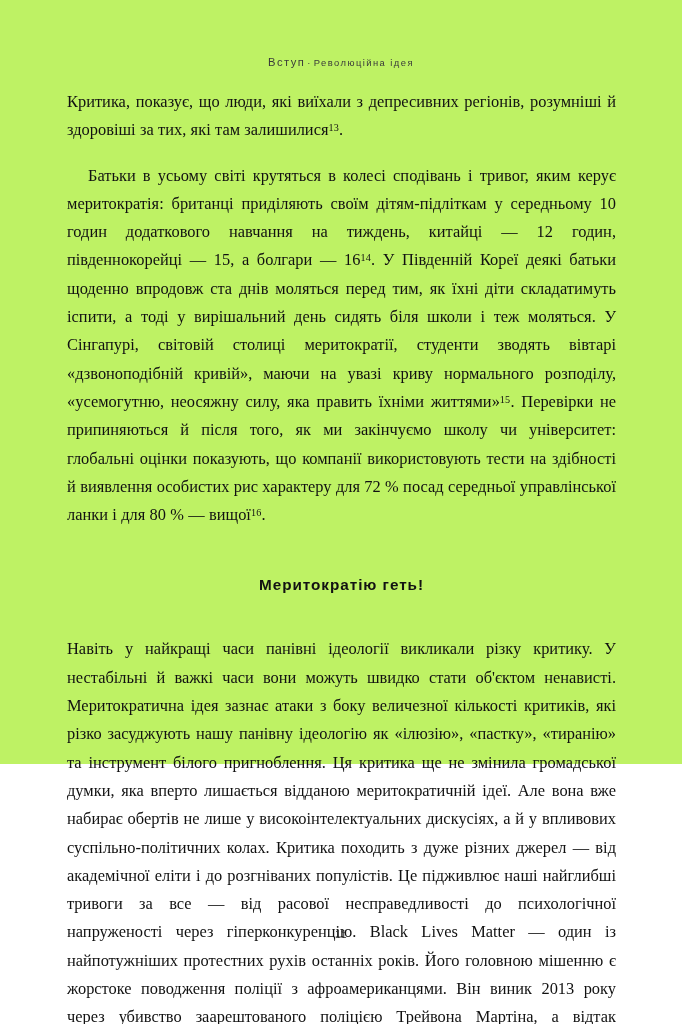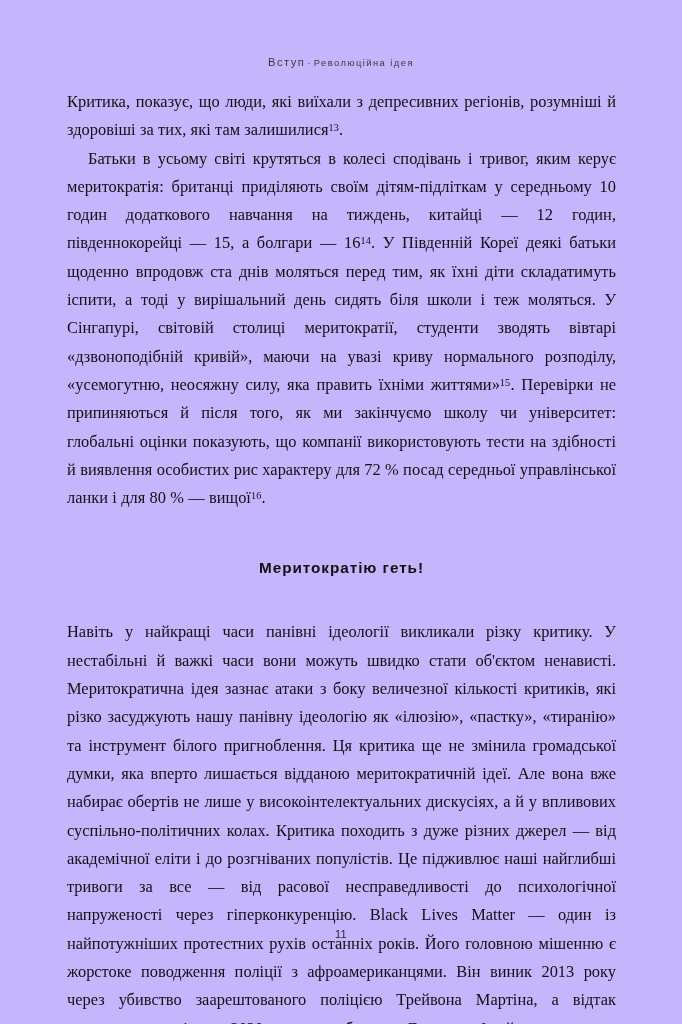--- a/index.html
+++ b/index.html
@@ -14,22 +14,22 @@
     overflow: hidden;
     font-family: "Liberation Serif", "DejaVu Serif", serif;
     color: #1a1a1a;
     -webkit-font-smoothing: antialiased;
   }
 
   .page {
     position: absolute;
     top: 0; left: 0;
     width: 682px;
-    height: 1024px;
-    background: #c4b5fd;
+    height: 764px;
+    background: #bef264;
   }
 
   
   .running-header {
     position: absolute;
     top: 56px;
     left: 67px;
     width: 548px;
     text-align: center;
     font-family: "Liberation Sans", "DejaVu Sans", sans-serif;
@@ -66,21 +66,21 @@
     line-height: 28.3px;
     letter-spacing: 0.01px;
     word-spacing: 0.2px;
     hyphens: manual;
     color: #111;
   }
   p.body-par.indent {
     text-indent: 21px;
   }
   p.body-par + p.body-par {
-    margin-top: 0;
+    margin-top: 17px;
   }
 
   sup.fn {
     font-size: 0.62em;
     vertical-align: 0.42em;
     line-height: 0;
     letter-spacing: 0.2px;
   }
 
   

